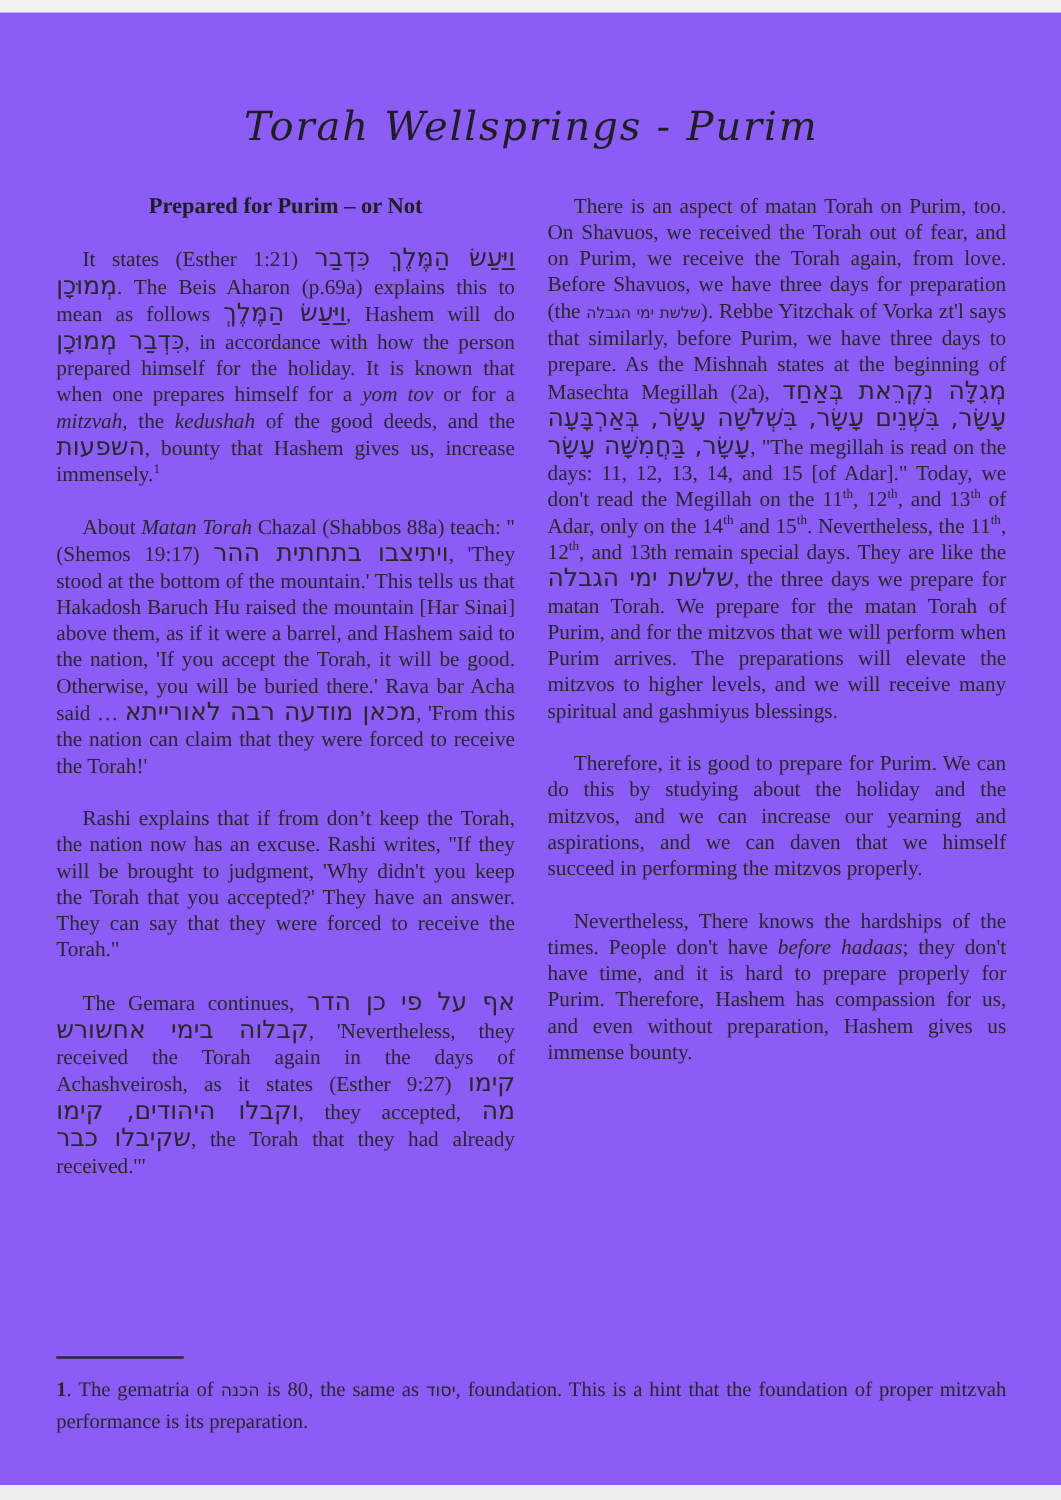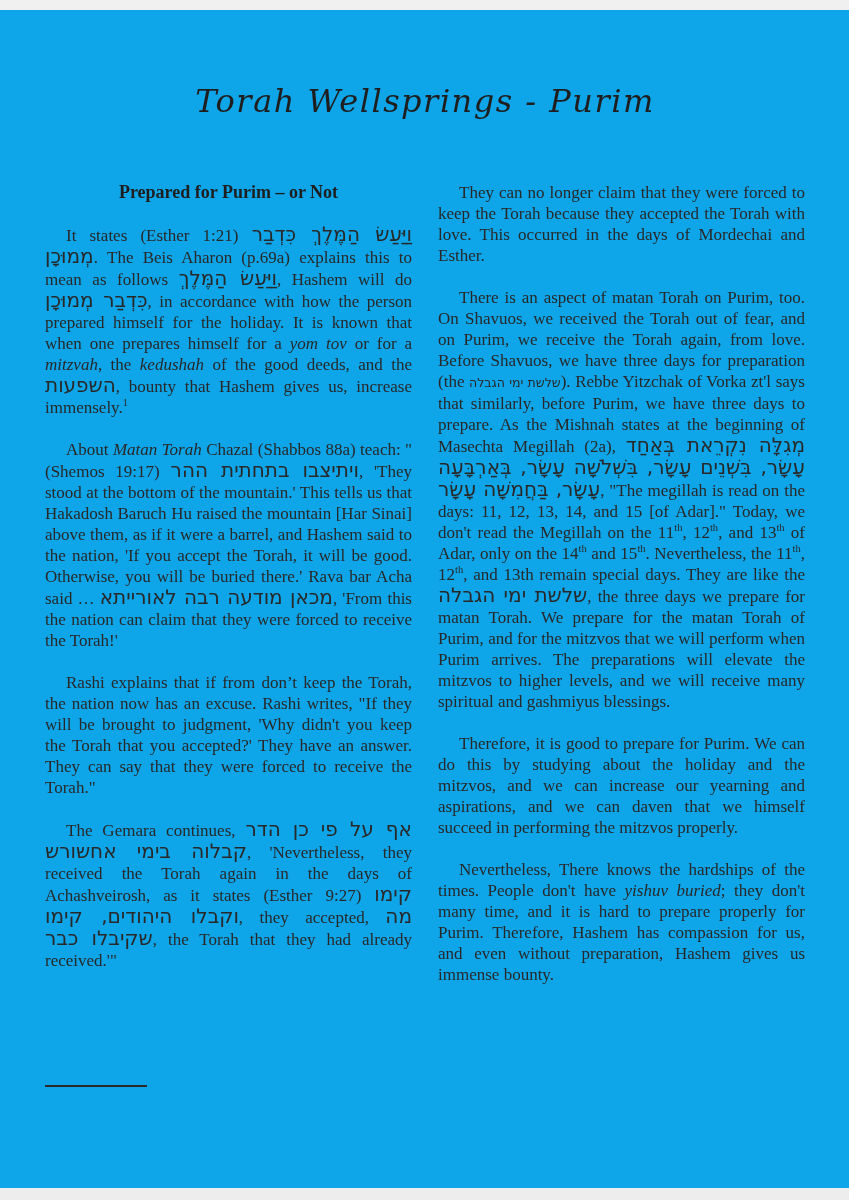--- a/index.html
+++ b/index.html
@@ -1,20 +1,20 @@
 <!DOCTYPE html>
 <html><head>
 <meta charset="utf-8">
 <style>
   html,body { margin:0; padding:0; background:#e8e8e8; }
   .page {
     position:relative;
     width:849px; height:1200px;
     margin:0 auto;
-    background:#0ea5e9;
+    background:#8b5cf6;
     overflow:hidden;
     font-family:"Liberation Serif", serif;
     color:#282828;
   }
   .edge { position:absolute; left:0; right:0; background:#f0f0f0; }
   .edge-top { top:0; height:10px; }
   .edge-bottom { bottom:0; height:12px; background:#ededed; }
 
   .content { padding:46px 44px 0 45px; }
 
@@ -29,21 +29,20 @@
     color:#1e1e1e;
   }
 
   .columns { display:flex; gap:26px; }
   .col {
     flex:1 1 0;
     min-width:0;
     font-size:17px;
     line-height:21px;
     text-align:justify;
-    margin-top:28px;
   }
   .col p { margin:0 0 21px; text-indent:21px; }
 
   .heading {
     text-align:center;
     font-weight:bold;
     font-size:18px;
     margin:0 0 21px;
     color:#1e1e1e;
   }
@@ -83,26 +82,26 @@
 
     <div class="columns">
       <div class="col">
         <div class="heading">Prepared for Purim – or Not</div>
         <p><span>It states </span><span class="ref">(Esther 1:21)</span><span> </span><span class="he" dir="rtl">וַיַּעַשׂ הַמֶּלֶךְ כִּדְבַר מְמוּכָן</span><span>. The Beis Aharon </span><span class="ref">(p.69a)</span><span> explains this to mean as follows </span><span class="he" dir="rtl">וַיַּעַשׂ הַמֶּלֶךְ</span><span>, Hashem will do </span><span class="he" dir="rtl">כִּדְבַר מְמוּכָן</span><span>, in accordance with how the person prepared himself for the holiday. It is known that when one prepares himself for a </span><span class="it">yom tov</span><span> or for a </span><span class="it">mitzvah</span><span>, the </span><span class="it">kedushah</span><span> of the good deeds, and the </span><span class="he" dir="rtl">השפעות</span><span>, bounty that Hashem gives us, increase immensely.</span><sup>1</sup></p>
         <p><span>About </span><span class="it">Matan Torah</span><span> Chazal </span><span class="ref">(Shabbos 88a)</span><span> teach: "</span><span class="ref">(Shemos 19:17)</span><span> </span><span class="he" dir="rtl">ויתיצבו בתחתית ההר</span><span>, 'They stood at the bottom of the mountain.' This tells us that Hakadosh Baruch Hu raised the mountain [Har Sinai] above them, as if it were a barrel, and Hashem said to the nation, 'If you accept the Torah, it will be good. Otherwise, you will be buried there.' Rava bar Acha said … </span><span class="he" dir="rtl">מכאן מודעה רבה לאורייתא</span><span>, 'From this the nation can claim that they were forced to receive the Torah!'</span></p>
         <p><span>Rashi explains that if from don’t keep the Torah, the nation now has an excuse. Rashi writes, "If they will be brought to judgment, 'Why didn't you keep the Torah that you accepted?' They have an answer. They can say that they were forced to receive the Torah."</span></p>
         <p><span>The Gemara continues, </span><span class="he" dir="rtl">אף על פי כן הדר קבלוה בימי אחשורש</span><span>, 'Nevertheless, they received the Torah again in the days of Achashveirosh, as it states </span><span class="ref">(Esther 9:27)</span><span> </span><span class="he" dir="rtl">קימו וקבלו היהודים, קימו</span><span>, they accepted, </span><span class="he" dir="rtl">מה שקיבלו כבר</span><span>, the Torah that they had already received.'"</span></p>
       </div>
       <div class="col">
-        <p><span>They can no longer claim that they were forced to keep the Torah because they accepted the Torah with love. This occurred in the days of Mordechai and Esther.</span></p>
         <p><span>There is an aspect of matan Torah on Purim, too. On Shavuos, we received the Torah out of fear, and on Purim, we receive the Torah again, from love. Before Shavuos, we have three days for preparation </span><span class="ref">(the </span><span class="he sm" dir="rtl">שלשת ימי הגבלה</span><span class="ref">)</span><span>. Rebbe Yitzchak of Vorka zt'l says that similarly, before Purim, we have three days to prepare. As the Mishnah states at the beginning of Masechta Megillah </span><span class="ref">(2a)</span><span>, </span><span class="he" dir="rtl">מְגִלָּה נִקְרֵאת בְּאַחַד עָשָׂר, בִּשְׁנֵים עָשָׂר, בִּשְׁלֹשָׁה עָשָׂר, בְּאַרְבָּעָה עָשָׂר, בַּחֲמִשָּׁה עָשָׂר</span><span>, "The megillah is read on the days: 11, 12, 13, 14, and 15 [of Adar]." Today, we don't read the Megillah on the 11</span><sup>th</sup><span>, 12</span><sup>th</sup><span>, and 13</span><sup>th</sup><span> of Adar, only on the 14</span><sup>th</sup><span> and 15</span><sup>th</sup><span>. Nevertheless, the 11</span><sup>th</sup><span>, 12</span><sup>th</sup><span>, and 13th remain special days. They are like the </span><span class="he" dir="rtl">שלשת ימי הגבלה</span><span>, the three days we prepare for matan Torah. We prepare for the matan Torah of Purim, and for the mitzvos that we will perform when Purim arrives. The preparations will elevate the mitzvos to higher levels, and we will receive many spiritual and gashmiyus blessings.</span></p>
         <p><span>Therefore, it is good to prepare for Purim. We can do this by studying about the holiday and the mitzvos, and we can increase our yearning and aspirations, and we can daven that we himself succeed in performing the mitzvos properly.</span></p>
-        <p><span>Nevertheless, There knows the hardships of the times. People don't have </span><span class="it">yishuv buried</span><span>; they don't many time, and it is hard to prepare properly for Purim. Therefore, Hashem has compassion for us, and even without preparation, Hashem gives us immense bounty.</span></p>
+        <p><span>Nevertheless, There knows the hardships of the times. People don't have </span><span class="it">before hadaas</span><span>; they don't have time, and it is hard to prepare properly for Purim. Therefore, Hashem has compassion for us, and even without preparation, Hashem gives us immense bounty.</span></p>
       </div>
     </div>
   </div>
 
   <div class="footnote">
     <div class="fn-rule"></div>
+    <p class="fn-text"><span class="bold">1</span><span>. The gematria of </span><span class="he" dir="rtl">הכנה</span><span> is 80, the same as </span><span class="he" dir="rtl">יסוד</span><span>, foundation. This is a hint that the foundation of proper mitzvah performance is its preparation.</span></p>
   </div>
 
   <div class="edge edge-bottom"></div>
 </div>
 
 </body></html>

